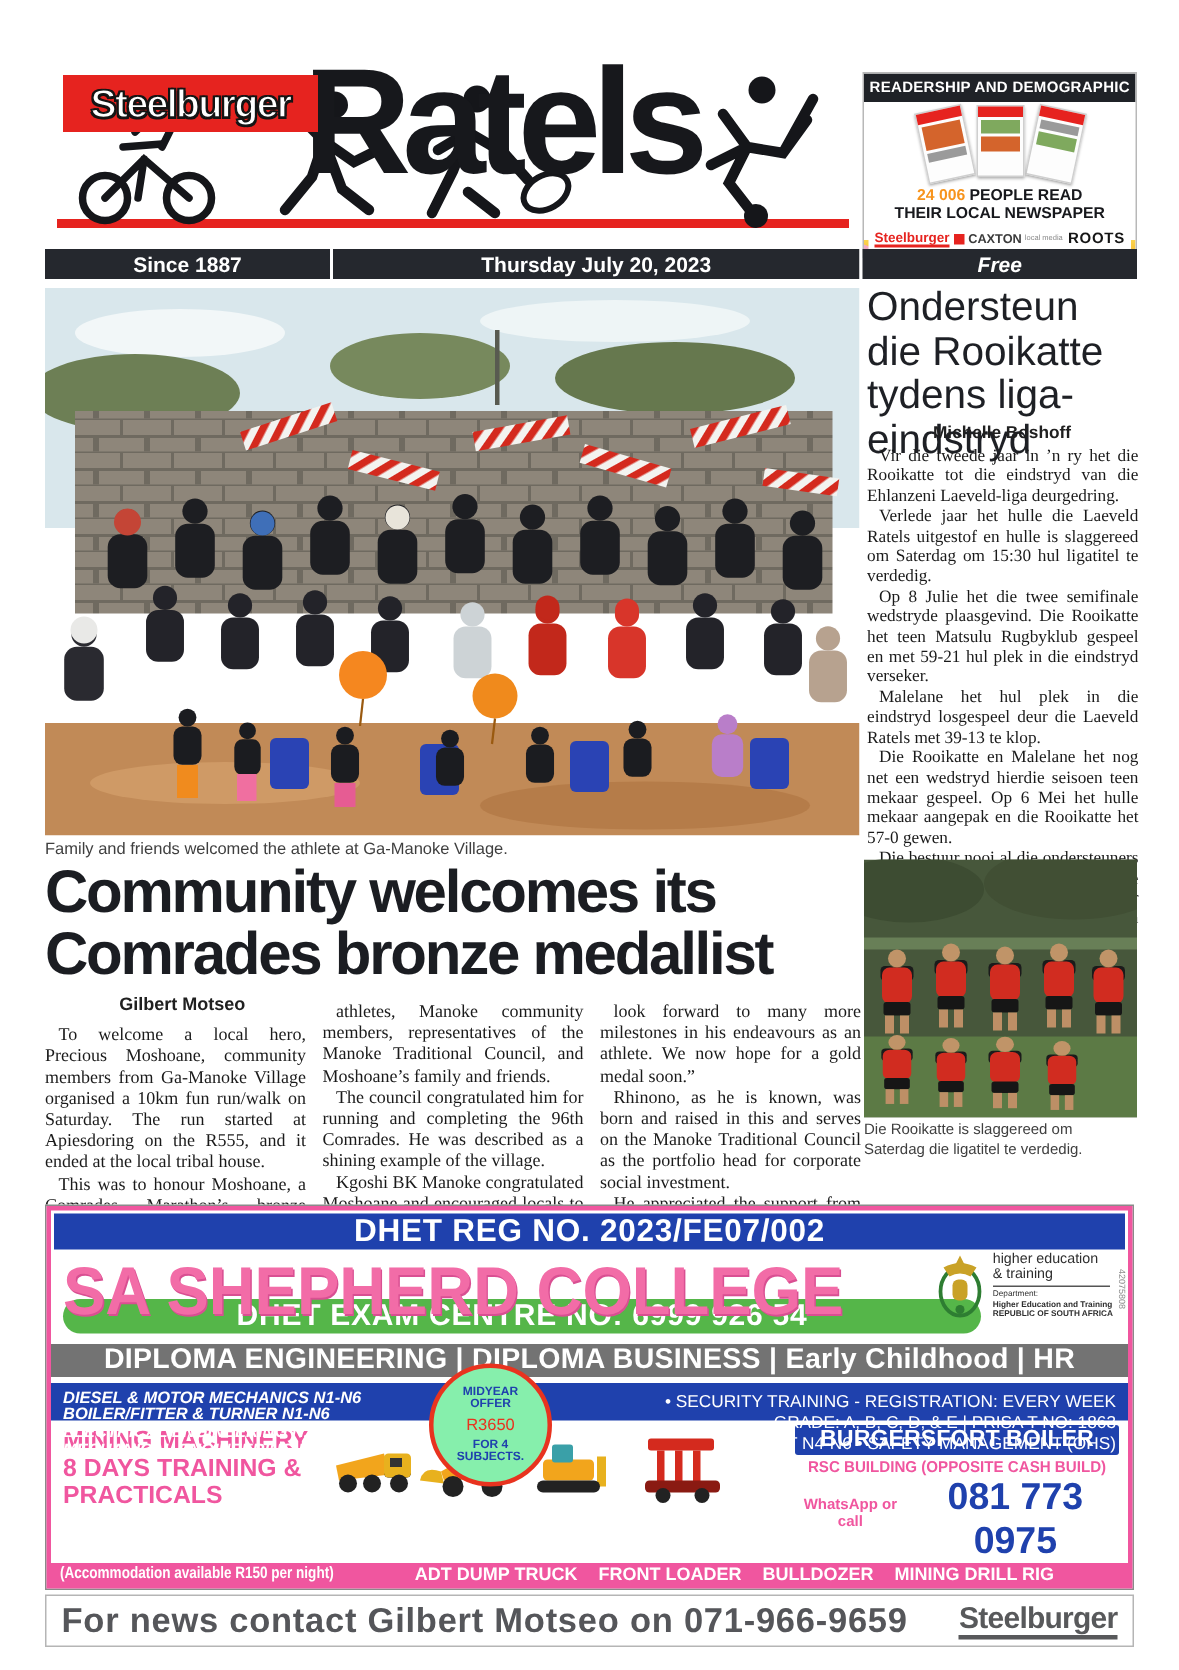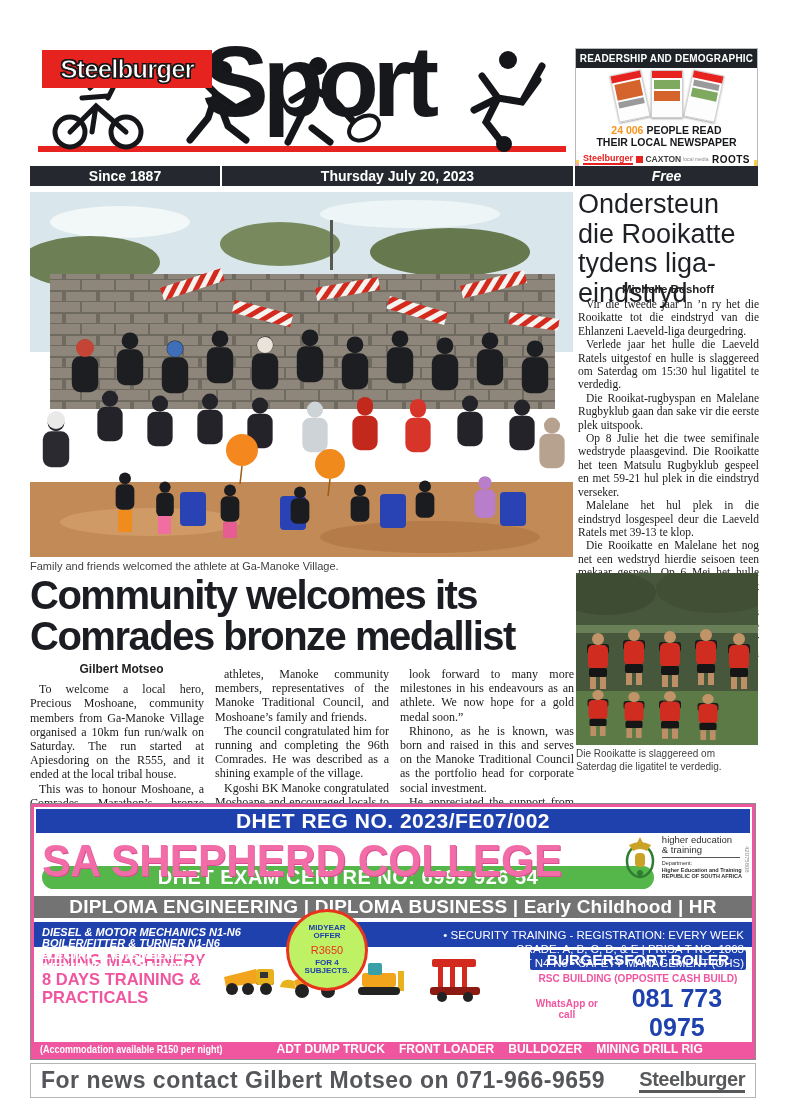--- a/index.html
+++ b/index.html
@@ -105,21 +105,21 @@
   .gov-text .tiny { font-size:5.5px; line-height:6.5px; }
   .gov-text .tinyb { font-size:5.5px; line-height:6.5px; font-weight:bold; }
   .ad-green { margin:2px 0 0 8px; width:612px; height:24px; background:#55b649; border-radius:12px;
     color:#fff; font-weight:bold; font-size:20px; display:flex; align-items:center; justify-content:center; letter-spacing:0.5px; }
   .ad-diplomas { margin-top:7px; height:25px; background:#737373; color:#fff; font-weight:bold; font-size:19px;
     display:flex; align-items:center; justify-content:center; letter-spacing:0.2px; }
   .ad-bluewrap { position:relative; margin-top:4px; height:55px; }
   .ad-blue { position:absolute; inset:0; background:#1f41ad; color:#fff; display:flex; }
   .ad-courses { width:265px; padding:5px 0 0 8px; font-weight:bold; font-size:11px; line-height:11.8px; font-style:italic; }
   .ad-rightlines { flex:1; text-align:right; padding:6px 8px 0 0; font-weight:normal; font-size:11.5px; line-height:14px; }
-  .badge { position:absolute; left:252px; top:-13px; width:82px; height:82px; background:#bef264;
+  .badge { position:absolute; left:252px; top:-13px; width:82px; height:82px; background:#86efac;
     border:3px solid #e8331f; border-radius:50%; z-index:5; display:flex; flex-direction:column;
     align-items:center; justify-content:center; text-align:center; }
   .badge .b1 { color:#1f41ad; font-weight:bold; font-size:8px; line-height:8.5px; }
   .badge .bp { color:#e8331f; font-weight:normal; font-size:11px; line-height:18px; }
   .ad-bottom { flex:1; display:flex; align-items:stretch; }
   .mining { width:178px; padding:4px 0 0 8px; color:#f0569f; font-weight:bold; font-size:16.5px; line-height:18.5px; }
   .machines-art { flex:1; position:relative; }
   .campus { width:222px; padding:3px 6px 0 0; text-align:center; }
   .campus-banner { background:#1f41ad; color:#fff; font-weight:bold; font-size:15.5px; height:20px;
     display:flex; align-items:center; justify-content:center; border-radius:2px; }
@@ -168,21 +168,21 @@
 
       <g stroke="#15161a" stroke-width="7" fill="none" stroke-linecap="round">
         <path d="M452 40 L468 62 L456 86 L470 104 M468 62 L492 66 L508 44 M468 62 L444 74 M492 66 L512 30"></path>
       </g>
       <circle cx="478" cy="24" r="9" fill="#15161a"></circle>
       <circle cx="474" cy="108" r="8" fill="#15161a"></circle>
     </svg>
     <div class="brand-box">
       <span>Steelburger</span>
     </div>
-    <div class="sport-title">Sport</div>
+    <div class="sport-title">Ratels</div>
   </div>
 
   <div class="readership-box">
     <div class="readership-head">READERSHIP AND DEMOGRAPHIC</div>
     <div class="thumbs">
       <div class="thumb t1">
           <div class="th-bar"></div>
           <div class="th-img1"></div>
           <div class="th-img3"></div>
         </div>
@@ -343,21 +343,20 @@
       <p>Rhinono, as he is known, was born and raised in this and serves on the Manoke Traditional Council as the portfolio head for corporate social investment.</p>
       <p>He appreciated the support from his peers, the council, and community at large. He urged the youth to refrain from alcohol and substance abuse and to compete in sports.</p>
     </div>
   </div>
 
   <div class="side-headline">Ondersteun die Rooikatte tydens liga-eindstryd</div>
   <div class="side-byline">Michelle Boshoff</div>
   <div class="side-body">
     <p>Vir die tweede jaar in ’n ry het die Rooikatte tot die eindstryd van die Ehlanzeni Laeveld-liga deurgedring.</p>
     <p>Verlede jaar het hulle die Laeveld Ratels uitgestof en hulle is slaggereed om Saterdag om 15:30 hul ligatitel te verdedig.</p>
-    <p>Die Rooikat-rugbyspan en Malelane Rugbyklub gaan dan sake vir die eerste plek uitspook.</p>
     <p>Op 8 Julie het die twee semifinale wedstryde plaasgevind. Die Rooikatte het teen Matsulu Rugbyklub gespeel en met 59-21 hul plek in die eindstryd verseker.</p>
     <p>Malelane het hul plek in die eindstryd losgespeel deur die Laeveld Ratels met 39-13 te klop.</p>
     <p>Die Rooikatte en Malelane het nog net een wedstryd hierdie seisoen teen mekaar gespeel. Op 6 Mei het hulle mekaar aangepak en die Rooikatte het 57-0 gewen.</p>
     <p>Die bestuur nooi al die ondersteuners na die kragmeting uit. Die toegangskaartjies kos R10 per voertuig, en die hekke open reeds om 14:00.</p>
   </div>
 
   <svg class="rugby-photo" width="182" height="172" viewBox="0 0 182 172">
     <defs>
       <g id="rg">
         <circle cy="-22" r="6" fill="#c09468"></circle>

